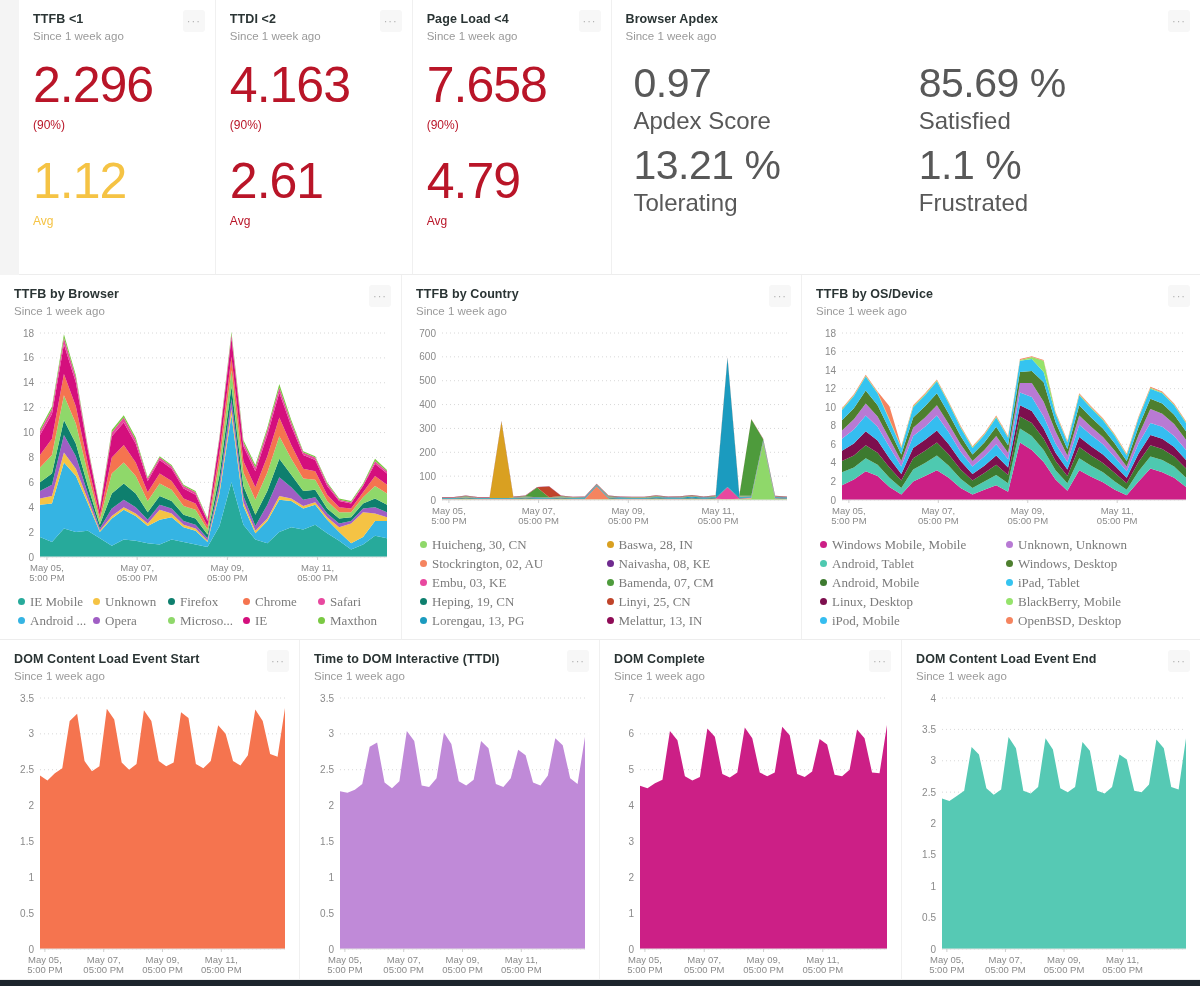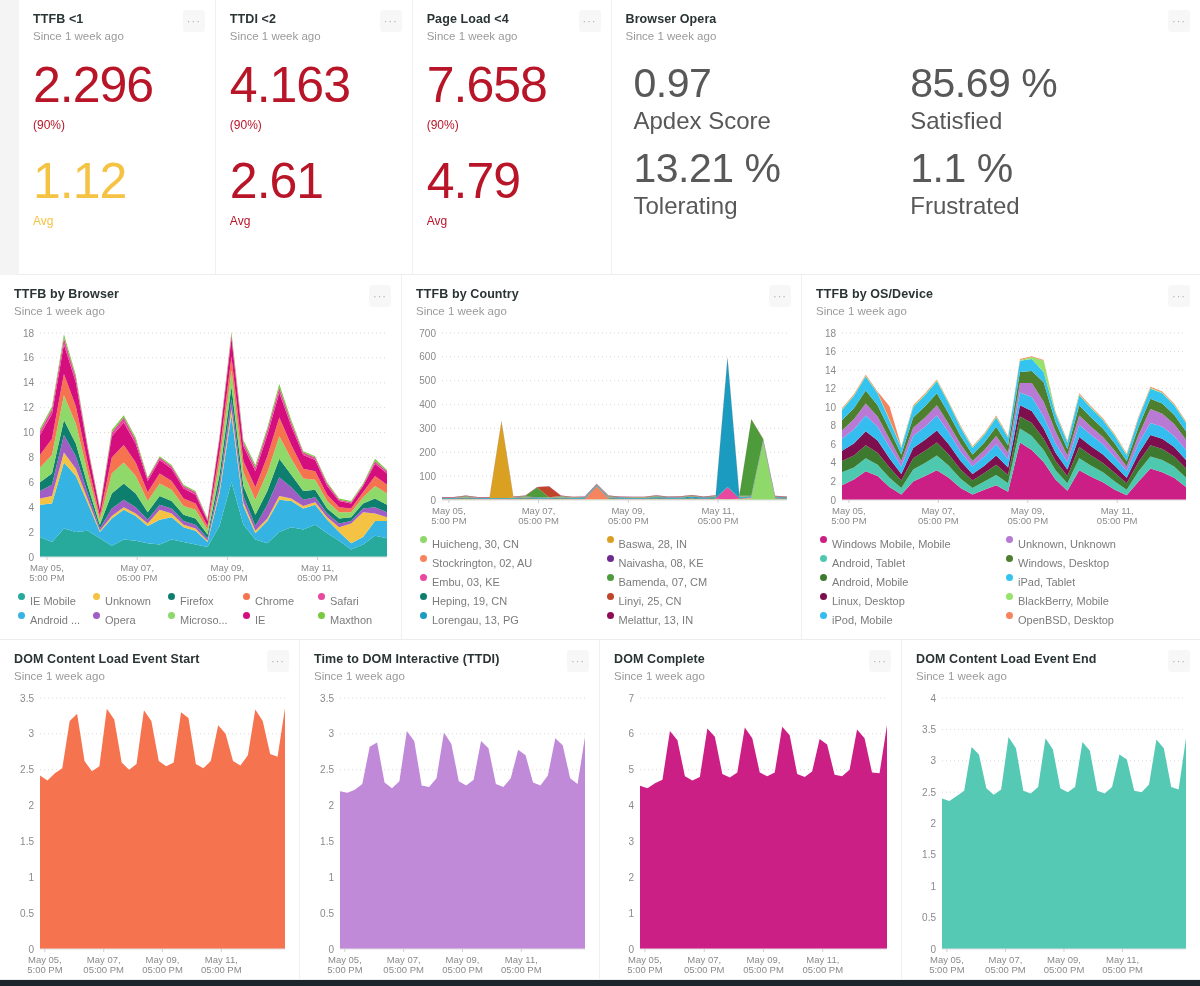--- a/index.html
+++ b/index.html
@@ -50,40 +50,40 @@
   
   .bb-body { flex: 1; padding: 14px 14px 0 14px; }
   .bb-val { font-size: 50px; line-height: 54px; font-weight: 300; letter-spacing: -1px; }
   .bb-lbl { font-size: 12px; line-height: 26px; font-weight: 300; }
   .bb-block + .bb-block { margin-top: 16px; }
 
   
   .apdex-grid {
     flex: 1; padding: 14px 22px 0 22px;
     display: grid; grid-template-columns: 1fr 1fr; grid-template-rows: auto auto;
-    column-gap: 26px; row-gap: 6px; align-content: start; gap: 9px;
+    column-gap: 26px; row-gap: 6px; align-content: start;
   }
   .ap-val { font-size: 41px; line-height: 50px; font-weight: 300; color: #585858; letter-spacing: -.5px; }
   .ap-lbl { font-size: 24px; line-height: 26px; font-weight: 300; color: #585858; }
 
   
   .chart-body { flex: 1; position: relative; padding: 6px 10px 0 6px; }
   .chart-wrap { position: relative; width: 100%; height: 100%; }
   .chart-svg { display: block; width: 100%; height: 100%; }
   .ax-text { font-family: "Liberation Sans", sans-serif; font-size: 10px; fill: #8a8a8a; }
   .ax-text-x { font-family: "Liberation Sans", sans-serif; font-size: 9.5px; fill: #8a8a8a; }
 
   
   .legend {
     padding: 6px 14px 10px 18px;
     display: grid; column-gap: 6px; row-gap: 2px;
   }
   .legend.cols5 { grid-template-columns: repeat(5, 1fr); }
   .legend.cols2 { grid-template-columns: repeat(2, 1fr); }
-  .leg-item { display: flex; font-size: 11px; color: #7b7b7b; line-height: 17px; cursor: pointer; min-width: 0; }
+  .leg-item { display: flex; align-items: center; font-size: 13px; color: #7b7b7b; line-height: 17px; cursor: pointer; min-width: 0; font-family: Liberation Serif, serif; }
   .leg-dot { width: 7px; height: 7px; border-radius: 50%; margin-right: 5px; flex: 0 0 7px; }
   .leg-txt { white-space: nowrap; overflow: hidden; text-overflow: ellipsis; }
 </style>
 </head>
 <body>
 
 <div id="dashboard">
 
   <div class="row row-1">
 
@@ -136,21 +136,21 @@
         </div>
         <div class="bb-block">
           <div class="bb-val" style="color:#b91528">4.79</div>
           <div class="bb-lbl" style="color:#b91528">Avg</div>
         </div>
       </div>
     </div>
 
     <div class="panel" style="width:598px;border-right:none">
       <div class="panel-head">
-        <div class="panel-title">Browser Opera</div>
+        <div class="panel-title">Browser Apdex</div>
         <div class="panel-sub">Since 1 week ago</div>
         <div class="panel-menu">···</div>
       </div>
       <div class="apdex-grid">
         <div>
           <div class="ap-val">0.97</div>
           <div class="ap-lbl">Apdex Score</div>
         </div>
         <div>
           <div class="ap-val">85.69 %</div>

